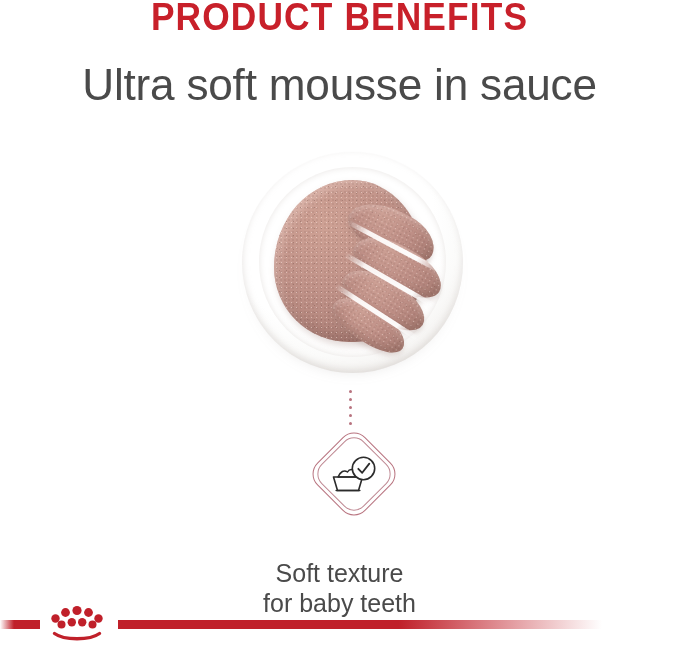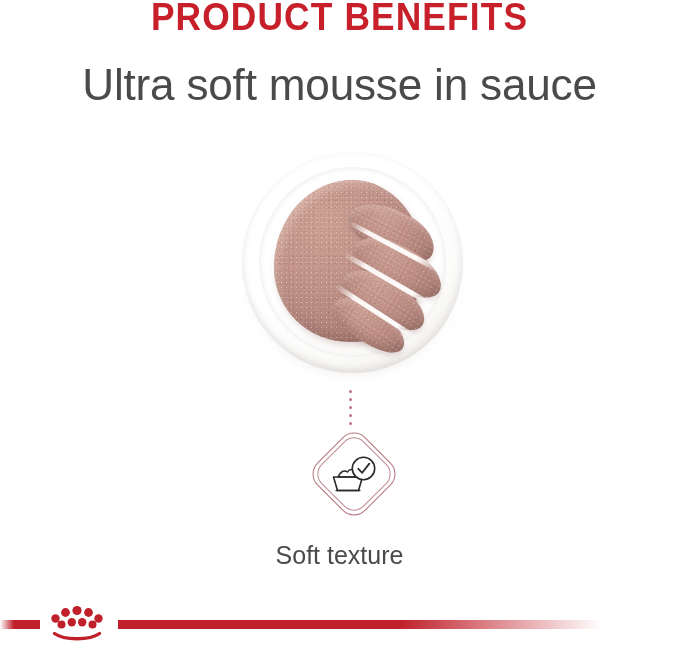--- a/index.html
+++ b/index.html
@@ -229,21 +229,21 @@
     left: 14px;
     top: 15px;
     width: 48px;
     height: 46px;
   }
 
   
   #benefit-caption {
     position: absolute;
     left: 0;
-    top: 540px;
+    top: 558px;
     width: 679px;
     text-align: center;
     font-family: "Liberation Sans", sans-serif;
     font-size: 25px;
     line-height: 30px;
     color: #4a4a4a;
   }
   #benefit-caption .line { display: block; white-space: nowrap; }
 
   
@@ -331,20 +331,21 @@
              C27 20.2, 29 21.8, 29.2 26 Z" fill="none" stroke="#2b2b2b" stroke-width="1.5" stroke-linejoin="round"></path>
 
     <circle cx="33.5" cy="17.5" r="11.2" fill="#ffffff" stroke="#2b2b2b" stroke-width="1.6"></circle>
 
     <path d="M28.3 17.8 L32.2 21.8 L39.3 12.6" fill="none" stroke="#2b2b2b" stroke-width="1.8" stroke-linecap="round" stroke-linejoin="round"></path>
   </svg>
 </div>
 
 <div id="benefit-caption">
   <span class="line">Soft texture</span>
+  <span class="line">for baby teeth</span>
 </div>
 
 <div id="brand-footer">
   <div class="rule rule-left"></div>
   <div class="rule rule-right"></div>
   <svg id="crown-logo" viewBox="0 0 70 49">
     <g fill="#c0202a">
 
       <circle cx="13.5" cy="22.5" r="4.2"></circle>
       <circle cx="23.5" cy="16.5" r="4.4"></circle>

